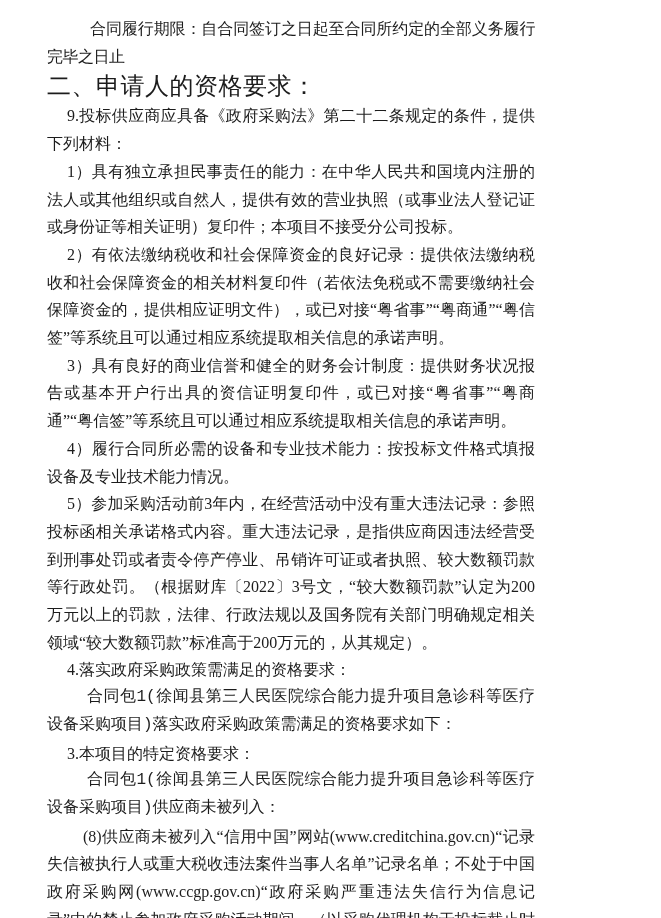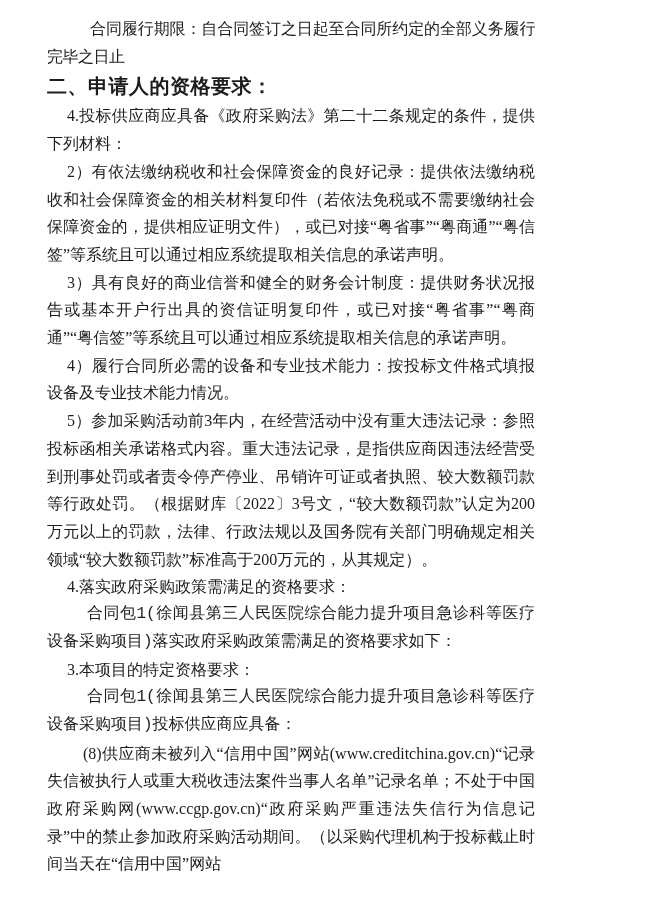--- a/index.html
+++ b/index.html
@@ -26,57 +26,58 @@
   }
   
   .p-hang {
     margin-left: 26px;
     text-indent: 43px;
     letter-spacing: -0.5px;
   }
   
   .section-heading {
     margin: 2px 0 2px 8px;
-    font-size: 20px;
-    font-weight: bold;
+    font-size: 24px;
+    font-weight: normal;
     line-height: 32px;
     text-align: left;
     letter-spacing: 0.5px;
   }
   
   .ind-num  { text-indent: 20px; }
   
   .ind-deep { text-indent: 40px; font-family: Liberation Mono, monospace; }
   
   .ind-sub  { text-indent: 36px; }
 </style>
 </head>
 <body>
 
 <div class="page">
 
   <p class="p-hang">合同履行期限：自合同签订之日起至合同所约定的全部义务履行完毕之日止</p>
 
   <p class="section-heading">二、申请人的资格要求：</p>
 
-  <p class="ind-num">4.投标供应商应具备《政府采购法》第二十二条规定的条件，提供下列材料：</p>
+  <p class="ind-num">9.投标供应商应具备《政府采购法》第二十二条规定的条件，提供下列材料：</p>
 
+  <p class="ind-num">1）具有独立承担民事责任的能力：在中华人民共和国境内注册的法人或其他组织或自然人，提供有效的营业执照（或事业法人登记证或身份证等相关证明）复印件；本项目不接受分公司投标。</p>
 
   <p class="ind-num">2）有依法缴纳税收和社会保障资金的良好记录：提供依法缴纳税收和社会保障资金的相关材料复印件（若依法免税或不需要缴纳社会保障资金的，提供相应证明文件），或已对接“粤省事”“粤商通”“粤信签”等系统且可以通过相应系统提取相关信息的承诺声明。</p>
 
   <p class="ind-num">3）具有良好的商业信誉和健全的财务会计制度：提供财务状况报告或基本开户行出具的资信证明复印件，或已对接“粤省事”“粤商通”“粤信签”等系统且可以通过相应系统提取相关信息的承诺声明。</p>
 
   <p class="ind-num">4）履行合同所必需的设备和专业技术能力：按投标文件格式填报设备及专业技术能力情况。</p>
 
   <p class="ind-num">5）参加采购活动前3年内，在经营活动中没有重大违法记录：参照投标函相关承诺格式内容。重大违法记录，是指供应商因违法经营受到刑事处罚或者责令停产停业、吊销许可证或者执照、较大数额罚款等行政处罚。（根据财库〔2022〕3号文，“较大数额罚款”认定为200万元以上的罚款，法律、行政法规以及国务院有关部门明确规定相关领域“较大数额罚款”标准高于200万元的，从其规定）。</p>
 
   <p class="ind-num">4.落实政府采购政策需满足的资格要求：</p>
 
   <p class="ind-deep">合同包1(徐闻县第三人民医院综合能力提升项目急诊科等医疗设备采购项目)落实政府采购政策需满足的资格要求如下：</p>
 
 
   <p class="ind-num">3.本项目的特定资格要求：</p>
 
-  <p class="ind-deep">合同包1(徐闻县第三人民医院综合能力提升项目急诊科等医疗设备采购项目)投标供应商应具备：</p>
+  <p class="ind-deep">合同包1(徐闻县第三人民医院综合能力提升项目急诊科等医疗设备采购项目)供应商未被列入：</p>
 
   <p class="ind-sub">(8)供应商未被列入“信用中国”网站(www.creditchina.gov.cn)“记录失信被执行人或重大税收违法案件当事人名单”记录名单；不处于中国政府采购网(www.ccgp.gov.cn)“政府采购严重违法失信行为信息记录”中的禁止参加政府采购活动期间。（以采购代理机构于投标截止时间当天在“信用中国”网站</p>
 
 </div>
 
 </body></html>

